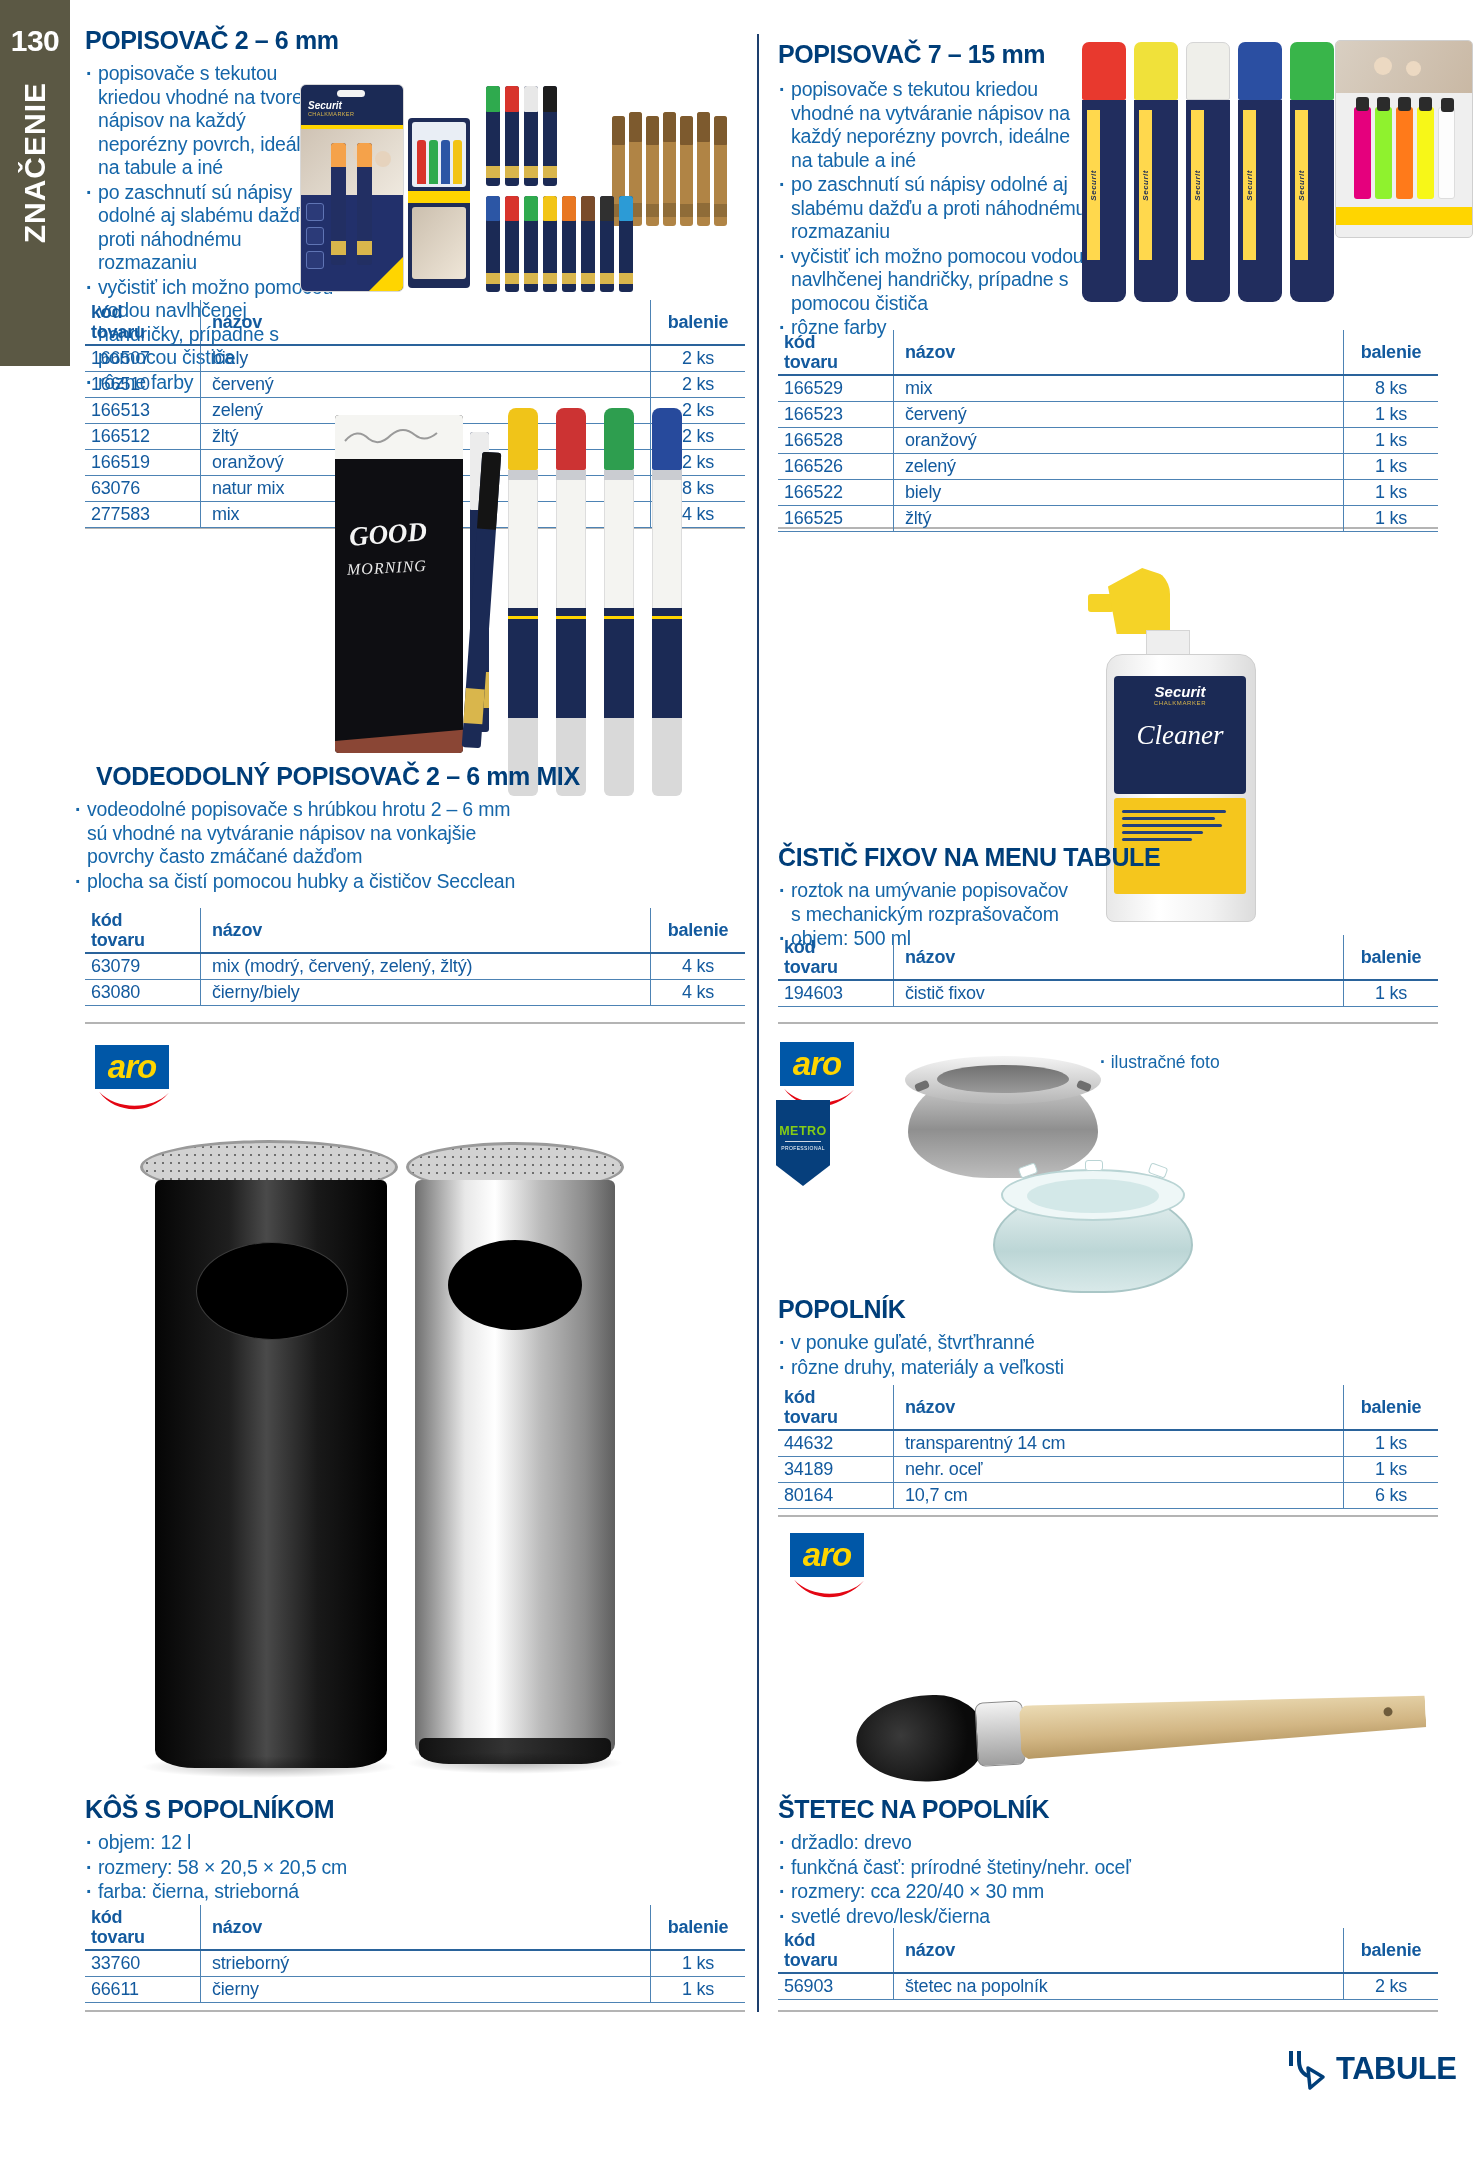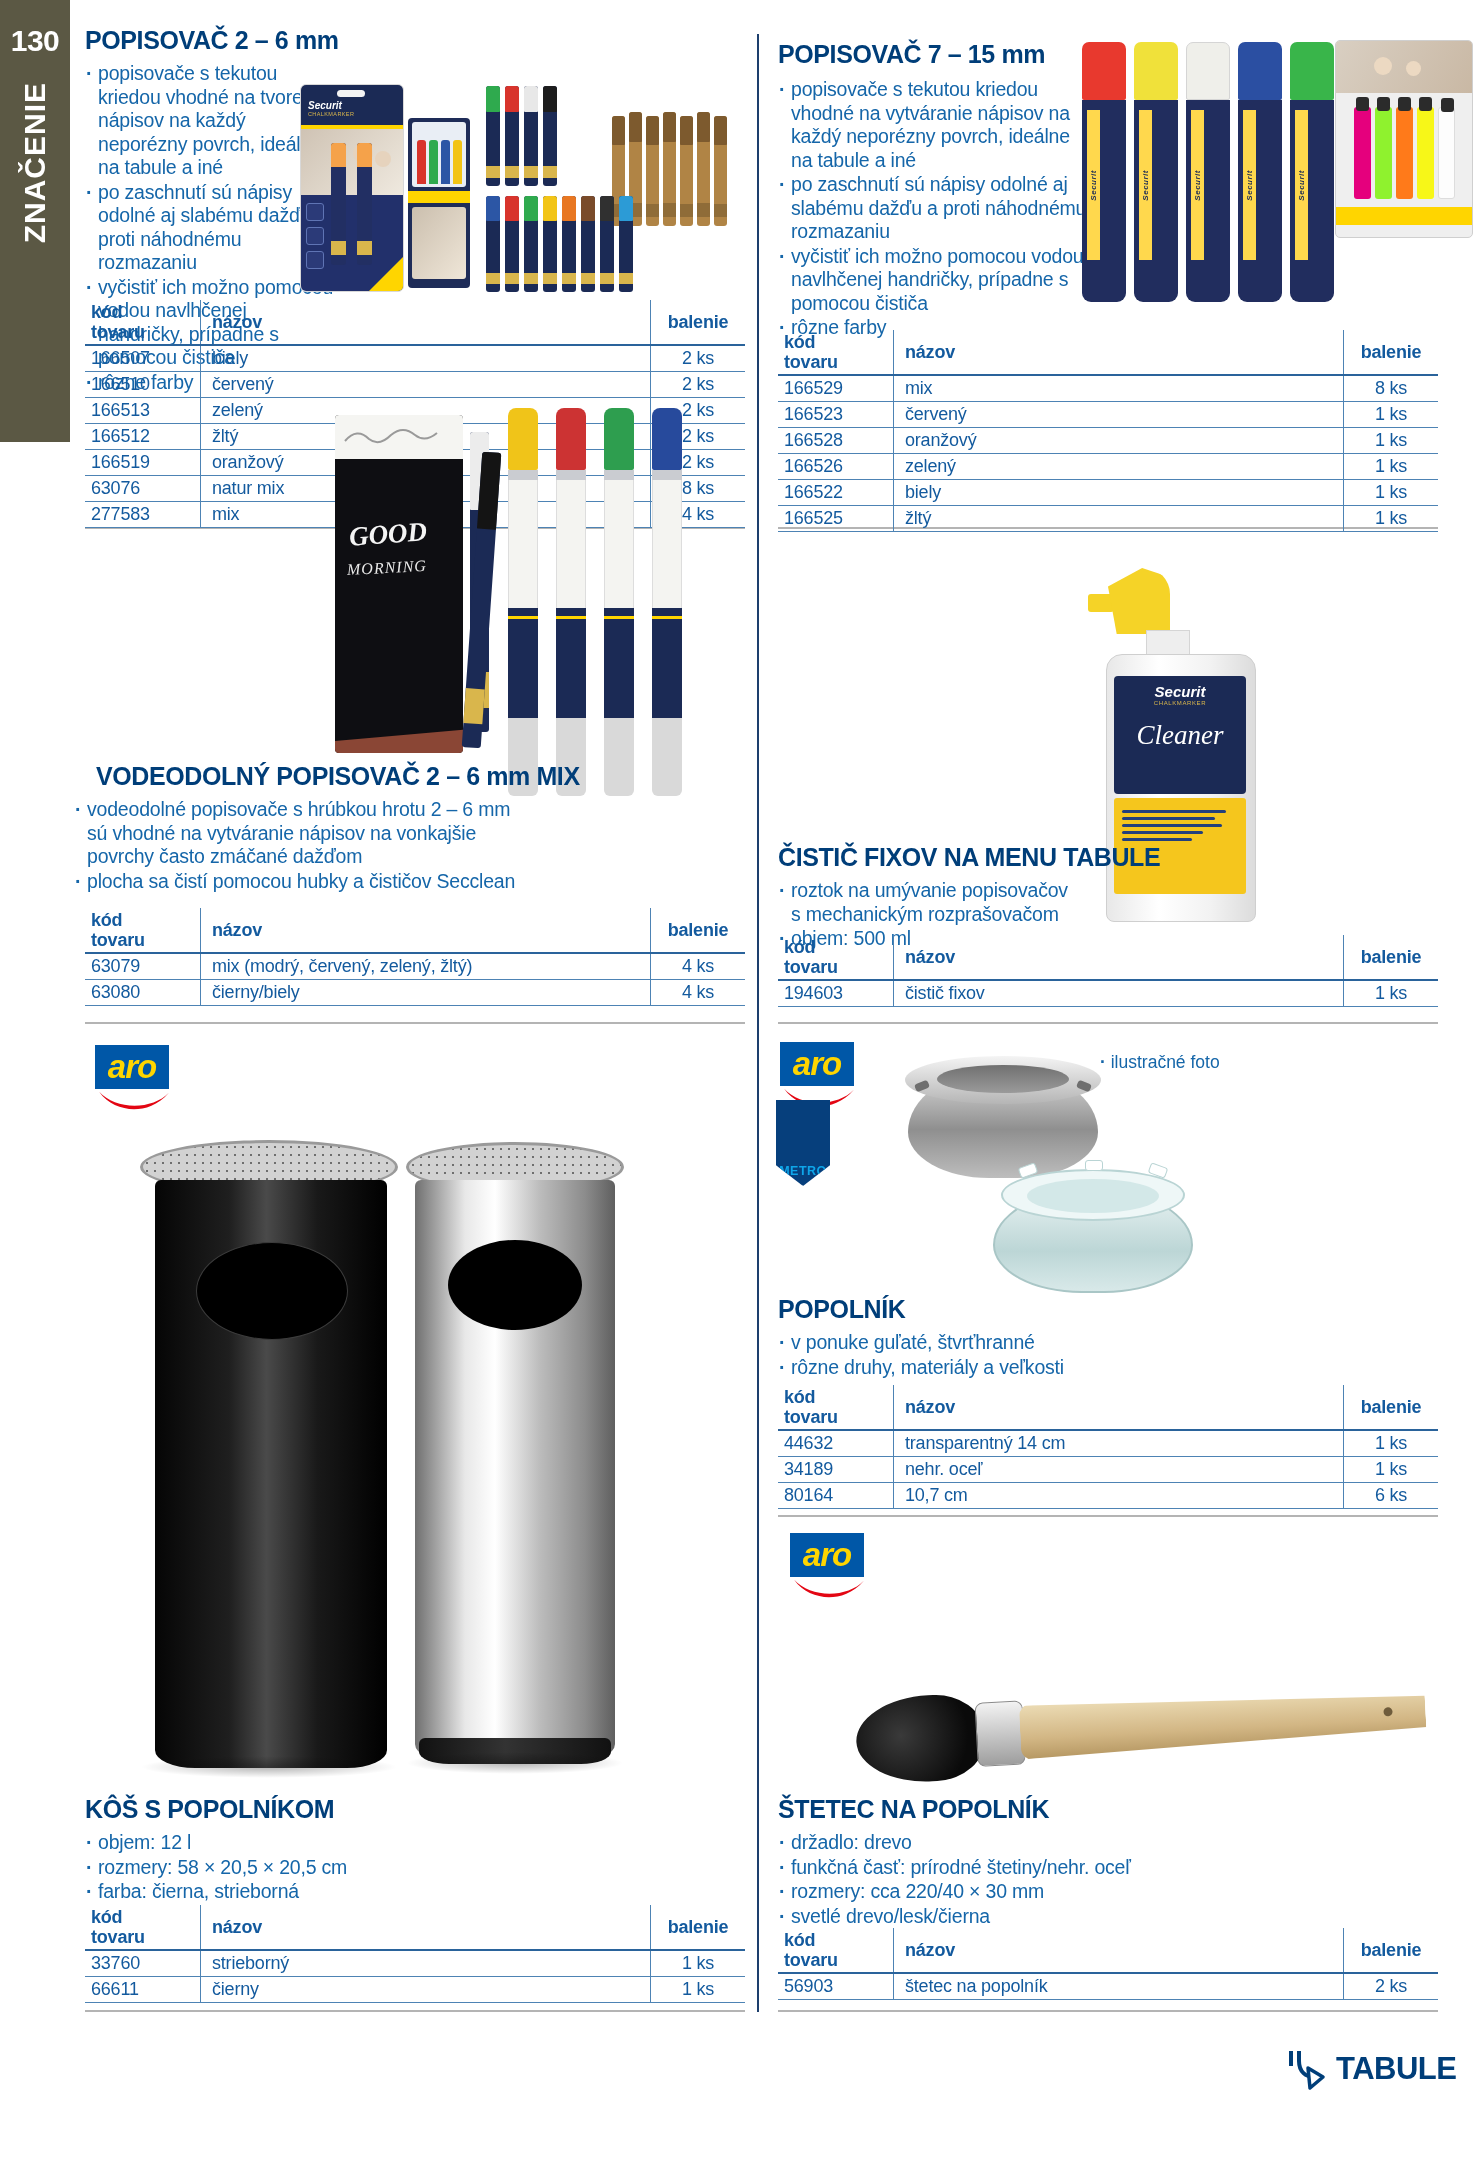--- a/index.html
+++ b/index.html
@@ -1,20 +1,20 @@
 <!DOCTYPE html>
 <html><head>
 <meta charset="utf-8">
 <style>
   html,body{margin:0;padding:0;background:#fff;}
   .page{position:relative;width:1480px;height:2160px;background:#fff;overflow:hidden;
         font-family:"Liberation Sans",sans-serif;}
 
   
-  .sidebar{position:absolute;left:0;top:0;width:70px;height:442px;background:#5b5844;}
+  .sidebar{position:absolute;left:0;top:0;width:70px;height:366px;background:#5b5844;}
   .page-number{position:absolute;left:0;top:24px;width:70px;text-align:center;
                color:#fff;font-size:30px;font-weight:bold;letter-spacing:-0.5px;}
   .sidebar-label{position:absolute;left:50%;top:82px;transform:translateX(-50%) rotate(180deg);
                  writing-mode:vertical-rl;color:#fff;font-size:30px;font-weight:bold;letter-spacing:1px;}
 
   
   .vdivider{position:absolute;left:757px;top:34px;width:2px;height:1978px;background:#1d3f6d;}
   .hdivider{position:absolute;height:2px;background:#b4b4b4;}
 
   
@@ -42,21 +42,21 @@
   
   .aro{position:absolute;width:78px;font-style:italic;}
   .aro-box{width:74px;height:44px;background:#0057a7;display:flex;align-items:center;justify-content:center;
            color:#ffd500;font-size:33px;font-weight:bold;letter-spacing:-1px;}
   .aro-swoosh{display:block;width:78px;height:22px;margin-top:1px;}
 
   
   .metro{position:absolute;width:54px;height:86px;background:#063f7c;
          clip-path:polygon(0 0,100% 0,100% 76%,50% 100%,0 76%);
          display:flex;flex-direction:column;align-items:center;padding-top:24px;box-sizing:border-box;}
-  .metro-word{color:#0ea5e9;font-size:12.5px;font-weight:bold;letter-spacing:0.5px;margin-top:40px;}
+  .metro-word{color:#84cc16;font-size:12.5px;font-weight:bold;letter-spacing:0.5px;}
   .metro-line{width:36px;height:1px;background:#cfd8e4;margin:3px 0 3px 0;}
   .metro-sub{color:#fff;font-size:5px;letter-spacing:0.4px;}
 
   
   .img{position:absolute;}
 
   
   .blister{left:300px;top:84px;width:102px;height:206px;background:#fdfdfd;border:1px solid #d8d8d8;border-radius:6px;overflow:hidden;}
   .bl-head{height:40px;background:#1b2a55;position:relative;display:flex;flex-direction:column;justify-content:center;padding-left:7px;}
   .bl-slot{position:absolute;top:5px;left:36px;width:28px;height:7px;background:#f4f4f4;border-radius:4px;}

